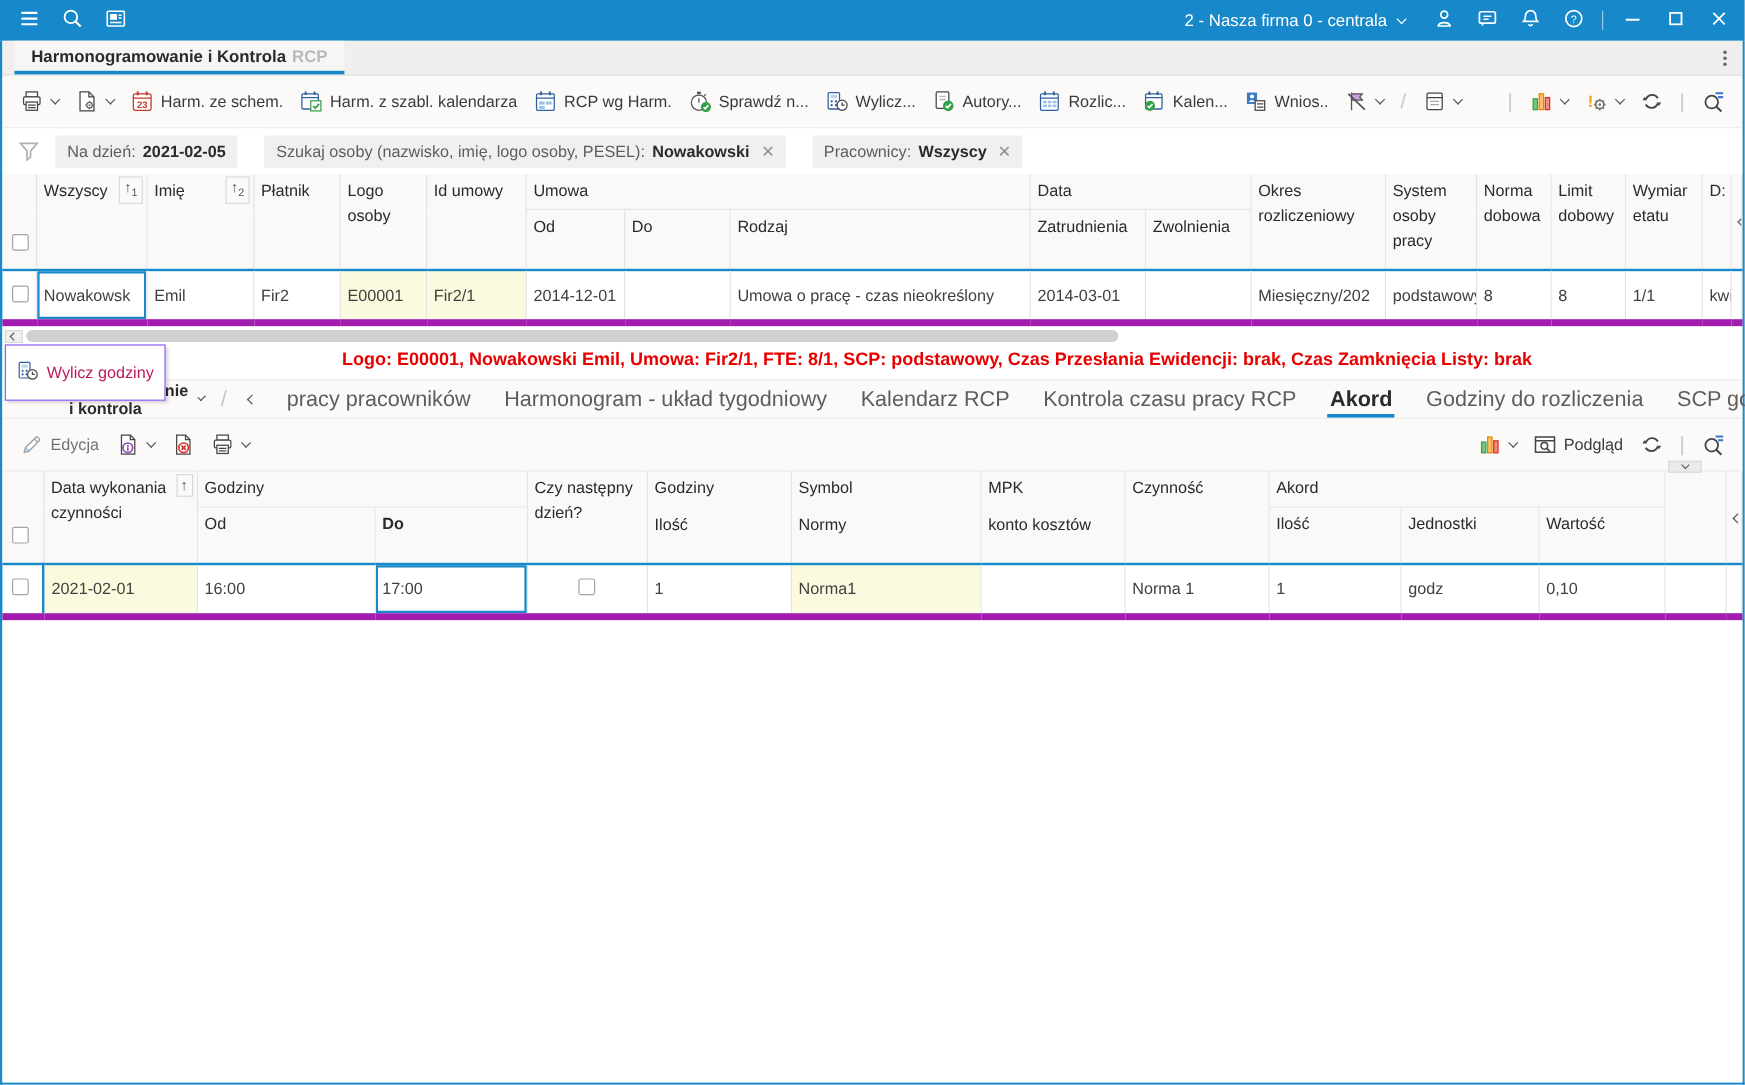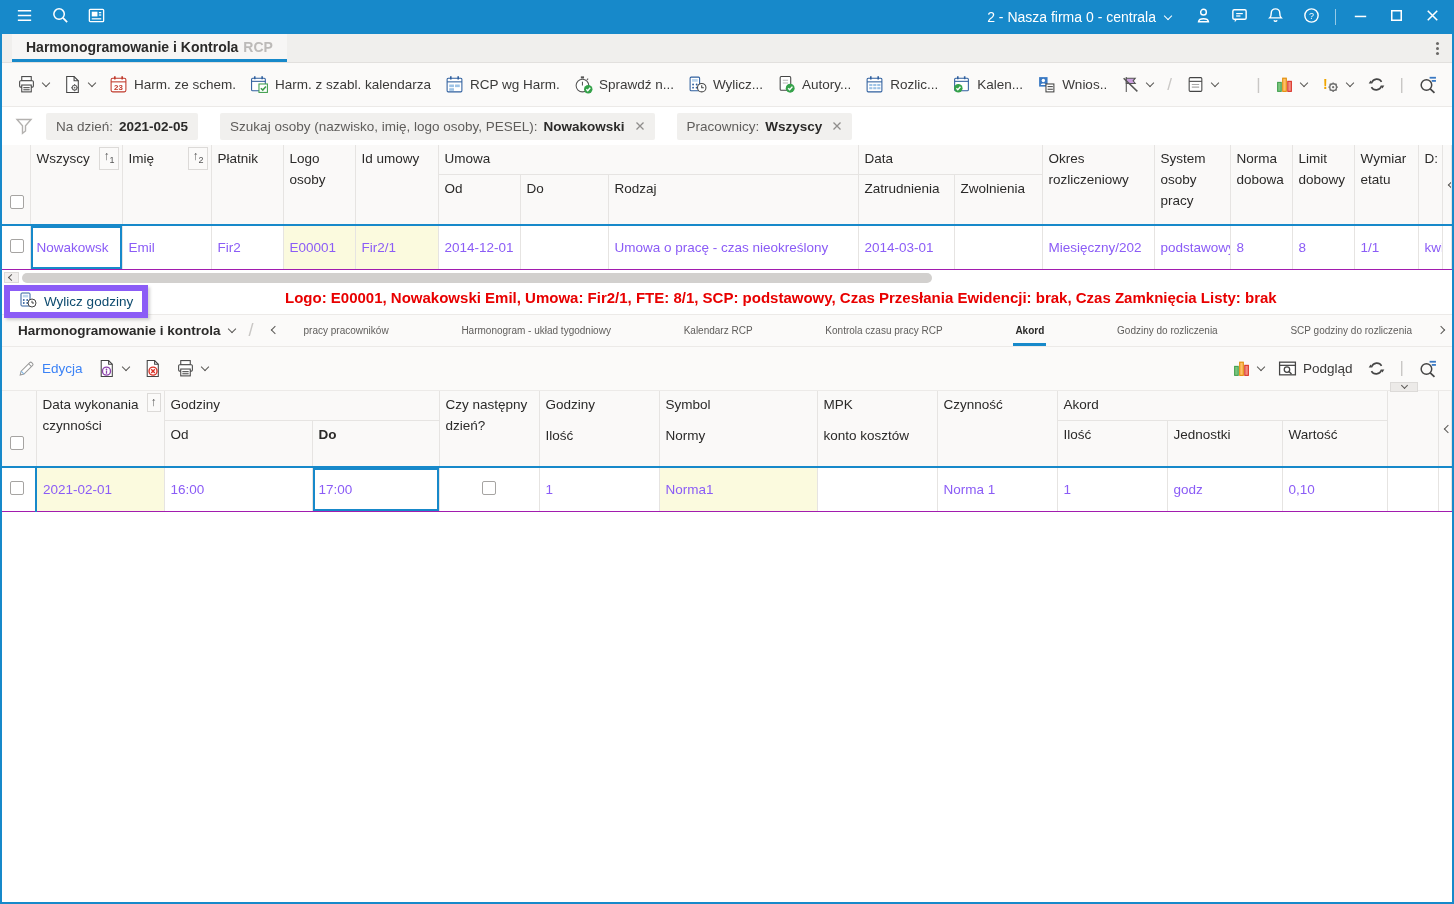--- a/index.html
+++ b/index.html
@@ -34,41 +34,41 @@
   .doc-tab{margin-left:10px;padding:0 14px;display:flex;align-items:center;background:#f7f6f5;border:none;border-bottom:3px solid var(--acc);font-weight:bold;font-size:14px;color:#2b2a29;cursor:pointer;font-family:inherit}
   .doc-tab .suffix{color:#bcbab8;margin-left:5px}
   .kebab-btn{position:absolute;right:4px;top:0;height:100%;width:22px;background:none;border:none;display:flex;align-items:center;justify-content:center;cursor:pointer}
   .kebab{width:3px;height:3px;border-radius:50%;background:#6a6866;box-shadow:0 -5px 0 #6a6866,0 5px 0 #6a6866}
 
   
   .toolbar{height:44px;background:#fbfaf9;display:flex;align-items:center;padding:0 8px;flex:0 0 auto;border-bottom:1px solid #eceae8}
   .toolbar2{position:relative}
   .titem{display:flex;align-items:center}
   .tbtn{display:flex;align-items:center;gap:6px;background:none;border:none;padding:5px 7px;font-size:13.5px;color:#3b3a39;cursor:pointer;font-family:inherit;white-space:nowrap}
-  .tbtn.disabled{color:#3b82f6}
+  .tbtn.disabled{color:#737373}
   .ticon svg{width:19px;height:19px;display:block}
   .tbtn .cv{margin-left:1px}
   .tsep{color:#c9c7c5;font-size:17px;padding:0 7px;font-weight:normal}
   .spacer{flex:1}
   .collapse-tab{position:absolute;right:34px;bottom:-2px;width:28px;height:10px;background:#eceae8;border:1px solid #dcdad8;display:flex;align-items:center;justify-content:center;cursor:pointer;z-index:3}
 
   
   .filterbar{height:38px;background:#fff;display:flex;align-items:center;padding:0 12px;gap:12px;flex:0 0 auto}
   .funnel-wrap svg{width:20px;height:20px;display:block}
   .chips{display:flex;align-items:center;gap:22px}
   .chip{display:flex;align-items:center;background:#f1f0ee;border-radius:2px;padding:6px 10px;font-size:13.5px;color:#5f5d5b;gap:6px;cursor:pointer}
   .chip b{color:#2b2a29}
   .chip .chip-x{display:flex;align-items:center;margin-left:4px;cursor:pointer}
 
   
   table.g{border-collapse:collapse;table-layout:fixed;width:100%;flex:0 0 auto}
   table.g th,table.g td{border-right:1px solid var(--bord);padding:4px 6px;text-align:left;font-weight:normal;overflow:hidden}
   table.g thead th{background:var(--hbg);color:#2b2a29;vertical-align:top;white-space:normal;line-height:1.55;border-bottom:1px solid var(--bord)}
   table.g thead tr.hr1 th{height:27px}
-  table.g tbody td{height:44px;vertical-align:middle;white-space:nowrap;color:#8b5cf6;border-bottom:1px solid #a21caf}
+  table.g tbody td{height:44px;vertical-align:middle;white-space:nowrap;color:#404040;border-bottom:6px solid #a21caf}
   .t1 thead tr.hr2 th{height:51px}
   .t2 thead tr.hr2 th{height:47px}
   th.cbc{vertical-align:bottom !important;padding-bottom:9px !important;padding-left:8px !important}
   td.cbc{padding-left:8px !important}
   .cb{display:inline-block;width:14px;height:14px;border:1px solid #a6a4a2;border-radius:2px;background:#fff;cursor:pointer}
   .thx{display:flex;justify-content:space-between;align-items:flex-start}
   .sortbox{border:1px solid #dcdad8;background:#fbfaf9;padding:0 3px;font-size:12px;color:#555;line-height:17px;margin:-2px -3px 0 4px;cursor:pointer;white-space:nowrap}
   .sortbox sub{font-size:9px}
   th.colnav,td.colnav{vertical-align:middle !important;text-align:center;background:var(--hbg);cursor:pointer}
   td.colnav{background:#fff}
@@ -81,31 +81,31 @@
   .focus-cell{box-shadow:inset 0 0 0 2px var(--acc)}
   .blue-r{border-right:2px solid var(--acc) !important}
 
   
   .hscroll{height:14px;display:flex;align-items:center;padding:2px 2px 0;gap:3px;flex:0 0 auto;background:#fff}
   .hs-btn{width:15px;height:11px;background:#f1efee;border:1px solid #dcdad8;display:flex;align-items:center;justify-content:center;cursor:pointer;padding:0}
   .hs-thumb{width:910px;height:10px;background:#d2d0ce;border-radius:5px;cursor:grab}
 
   
   .statusline{height:30px;flex:0 0 auto;position:relative;background:#fff}
-  .tooltip{position:absolute;left:2px;top:1px;display:flex;align-items:center;gap:7px;border:6px solid #8b5cf6;background:#fff;box-shadow:2px 2px 3px rgba(0,0,0,.18);padding:0 9px;font-size:13.5px;color:#0c4a6e;z-index:5;white-space:nowrap}
+  .tooltip{position:absolute;left:2px;top:1px;display:flex;align-items:center;gap:7px;border:1px solid #8b5cf6;background:#fff;box-shadow:2px 2px 3px rgba(0,0,0,.18);padding:12px 9px;font-size:13.5px;color:#be185d;z-index:5;white-space:nowrap}
   .tooltip svg{width:18px;height:18px}
   .redmsg{position:absolute;left:283px;top:5px;color:var(--red);font-weight:bold;font-size:15px;white-space:nowrap}
 
   
   .subnav{height:33px;display:flex;align-items:stretch;padding:0 0 0 12px;border-top:1px solid #eceae8;border-bottom:1px solid #eceae8;background:#fbfaf9;flex:0 0 auto}
   .subnav-menu{display:flex;align-items:center;gap:8px;background:none;border:none;font-weight:bold;color:#2b2a29;font-size:13.5px;cursor:pointer;font-family:inherit;padding:0 4px}
   .slash{display:flex;align-items:center;color:#c9c7c5;font-size:18px;padding:0 10px}
   .nav-arrow{background:none;border:none;display:flex;align-items:center;padding:0 8px;cursor:pointer}
   .subtabs{display:flex;flex:1;justify-content:space-between;align-items:stretch;padding:0 4px}
-  .subtab{background:none;border:none;padding:0 14px;font-size:10px;color:#5f5d5b;position:relative;cursor:pointer;font-family:inherit;white-space:nowrap}
+  .subtab{background:none;border:none;padding:0 14px;font-size:18px;color:#5f5d5b;position:relative;cursor:pointer;font-family:inherit;white-space:nowrap}
   .subtab.active{font-weight:bold;color:#2b2a29}
   .subtab.active::after{content:"";position:absolute;left:12px;right:12px;bottom:0;height:3px;background:var(--acc)}
 
   .empty{flex:1;background:#fff}
 </style>
 </head>
 <body>
 
 <div class="app">
 

